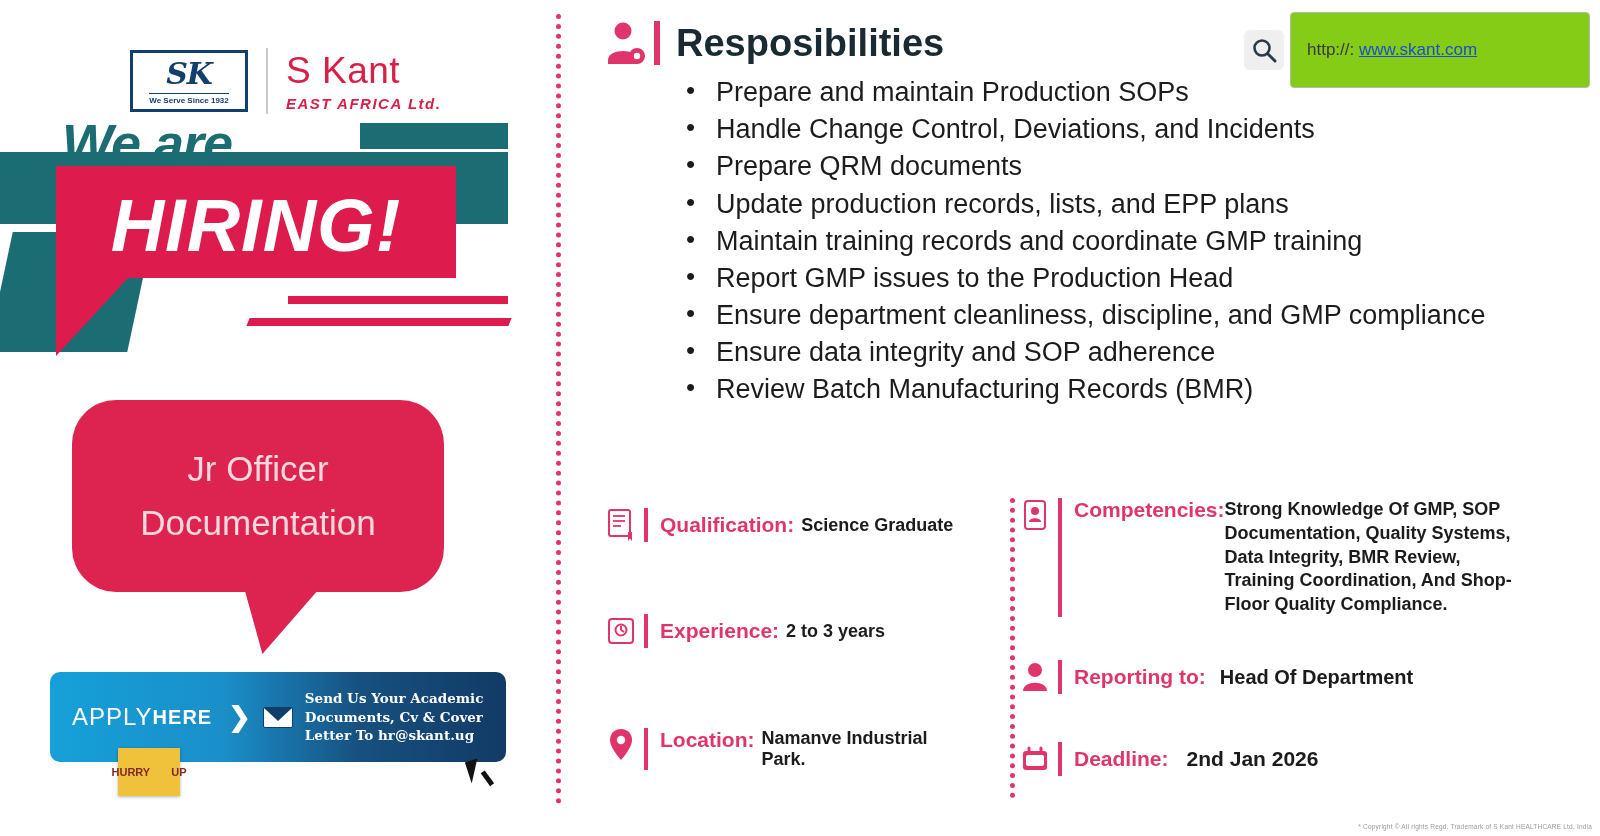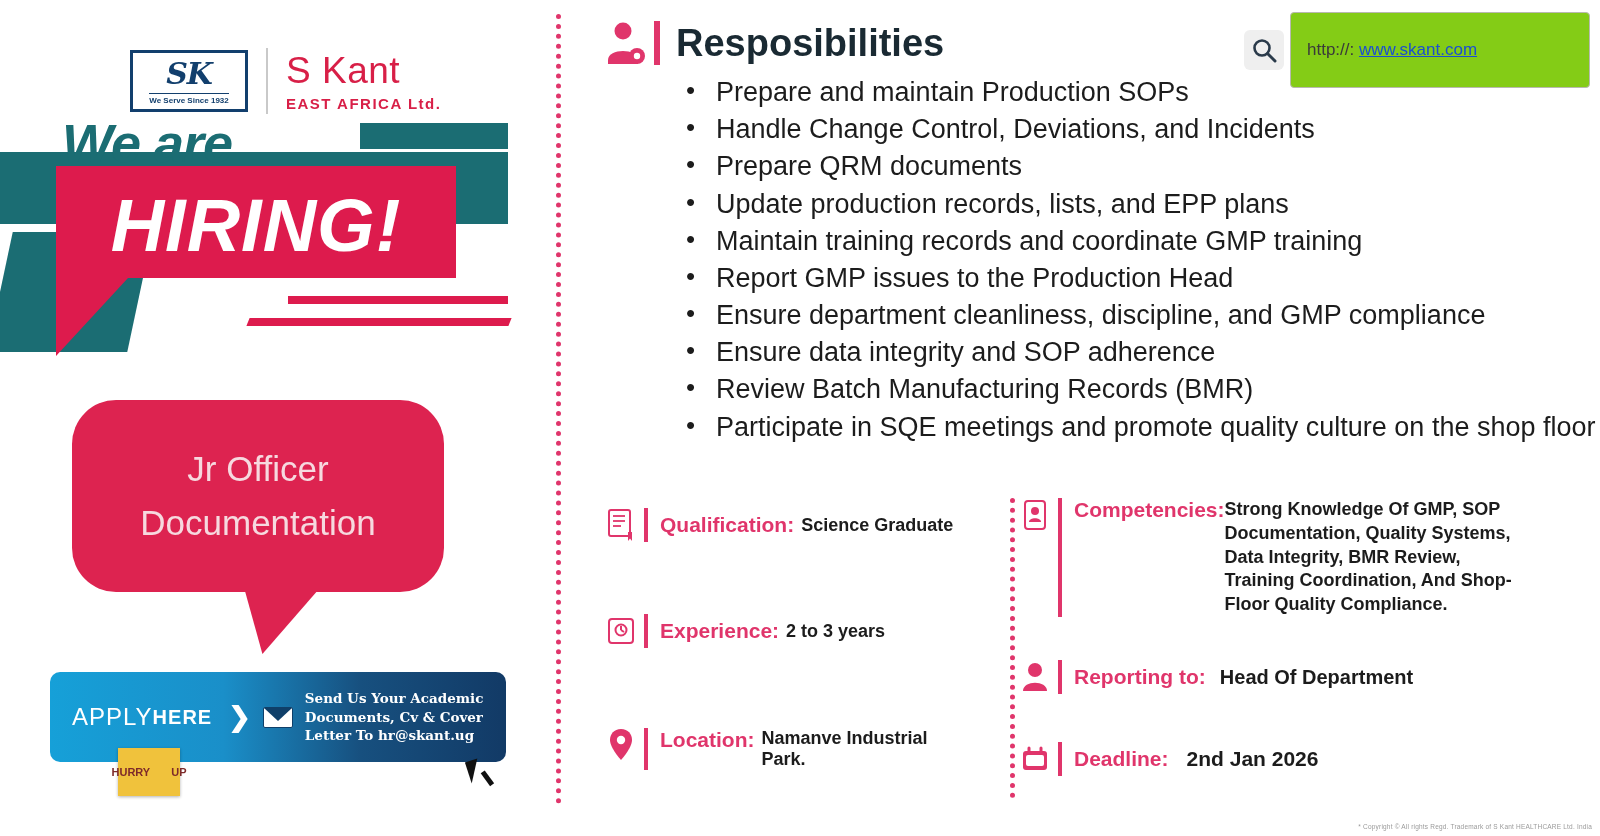--- a/index.html
+++ b/index.html
@@ -59,21 +59,21 @@
   .logo-div {
     width: 2px; height: 66px; background: #c9c9c9;
   }
   .logo-words { line-height: 1; }
   .logo-words .lw1 {
     font-size: 37px; color: #d81f47; letter-spacing: 0.5px;
     font-family: "Liberation Sans", sans-serif;
   }
   .logo-words .lw2 {
     font-size: 15px; color: #d81f47; letter-spacing: 1.5px;
-    margin-top: 7px; font-weight: bold;
+    margin-top: 7px; font-weight: bold; font-style: italic;
   }
 
   
   .we-are {
     position: absolute;
     left: 62px; top: 112px;
     font-size: 54px;
     font-style: italic;
     font-weight: bold;
     color: #1b6d73;
@@ -400,21 +400,20 @@
     <ul class="resp-list">
       <li>Prepare and maintain Production SOPs</li>
       <li>Handle Change Control, Deviations, and Incidents</li>
       <li>Prepare QRM documents</li>
       <li>Update production records, lists, and EPP plans</li>
       <li>Maintain training records and coordinate GMP training</li>
       <li>Report GMP issues to the Production Head</li>
       <li>Ensure department cleanliness, discipline, and GMP compliance</li>
       <li>Ensure data integrity and SOP adherence</li>
       <li>Review Batch Manufacturing Records (BMR)</li>
-      <li>Participate in SQE meetings and promote quality culture on the shop floor</li>
     </ul>
 
     <div class="info align-mid" id="info-qualification">
       <span class="ic">
         <svg width="30" height="34" viewBox="0 0 30 34">
           <rect x="3" y="2" width="21" height="26" rx="2" stroke="#e0356b" stroke-width="2" fill="none"></rect>
           <line x1="7" y1="8" x2="19" y2="8" stroke="#e0356b" stroke-width="1.8"></line>
           <line x1="7" y1="13" x2="19" y2="13" stroke="#e0356b" stroke-width="1.8"></line>
           <line x1="7" y1="18" x2="15" y2="18" stroke="#e0356b" stroke-width="1.8"></line>
           <path d="M22 24 l4 0 l0 9 l-2 -2.5 l-2 2.5 z" fill="#e0356b"></path>

